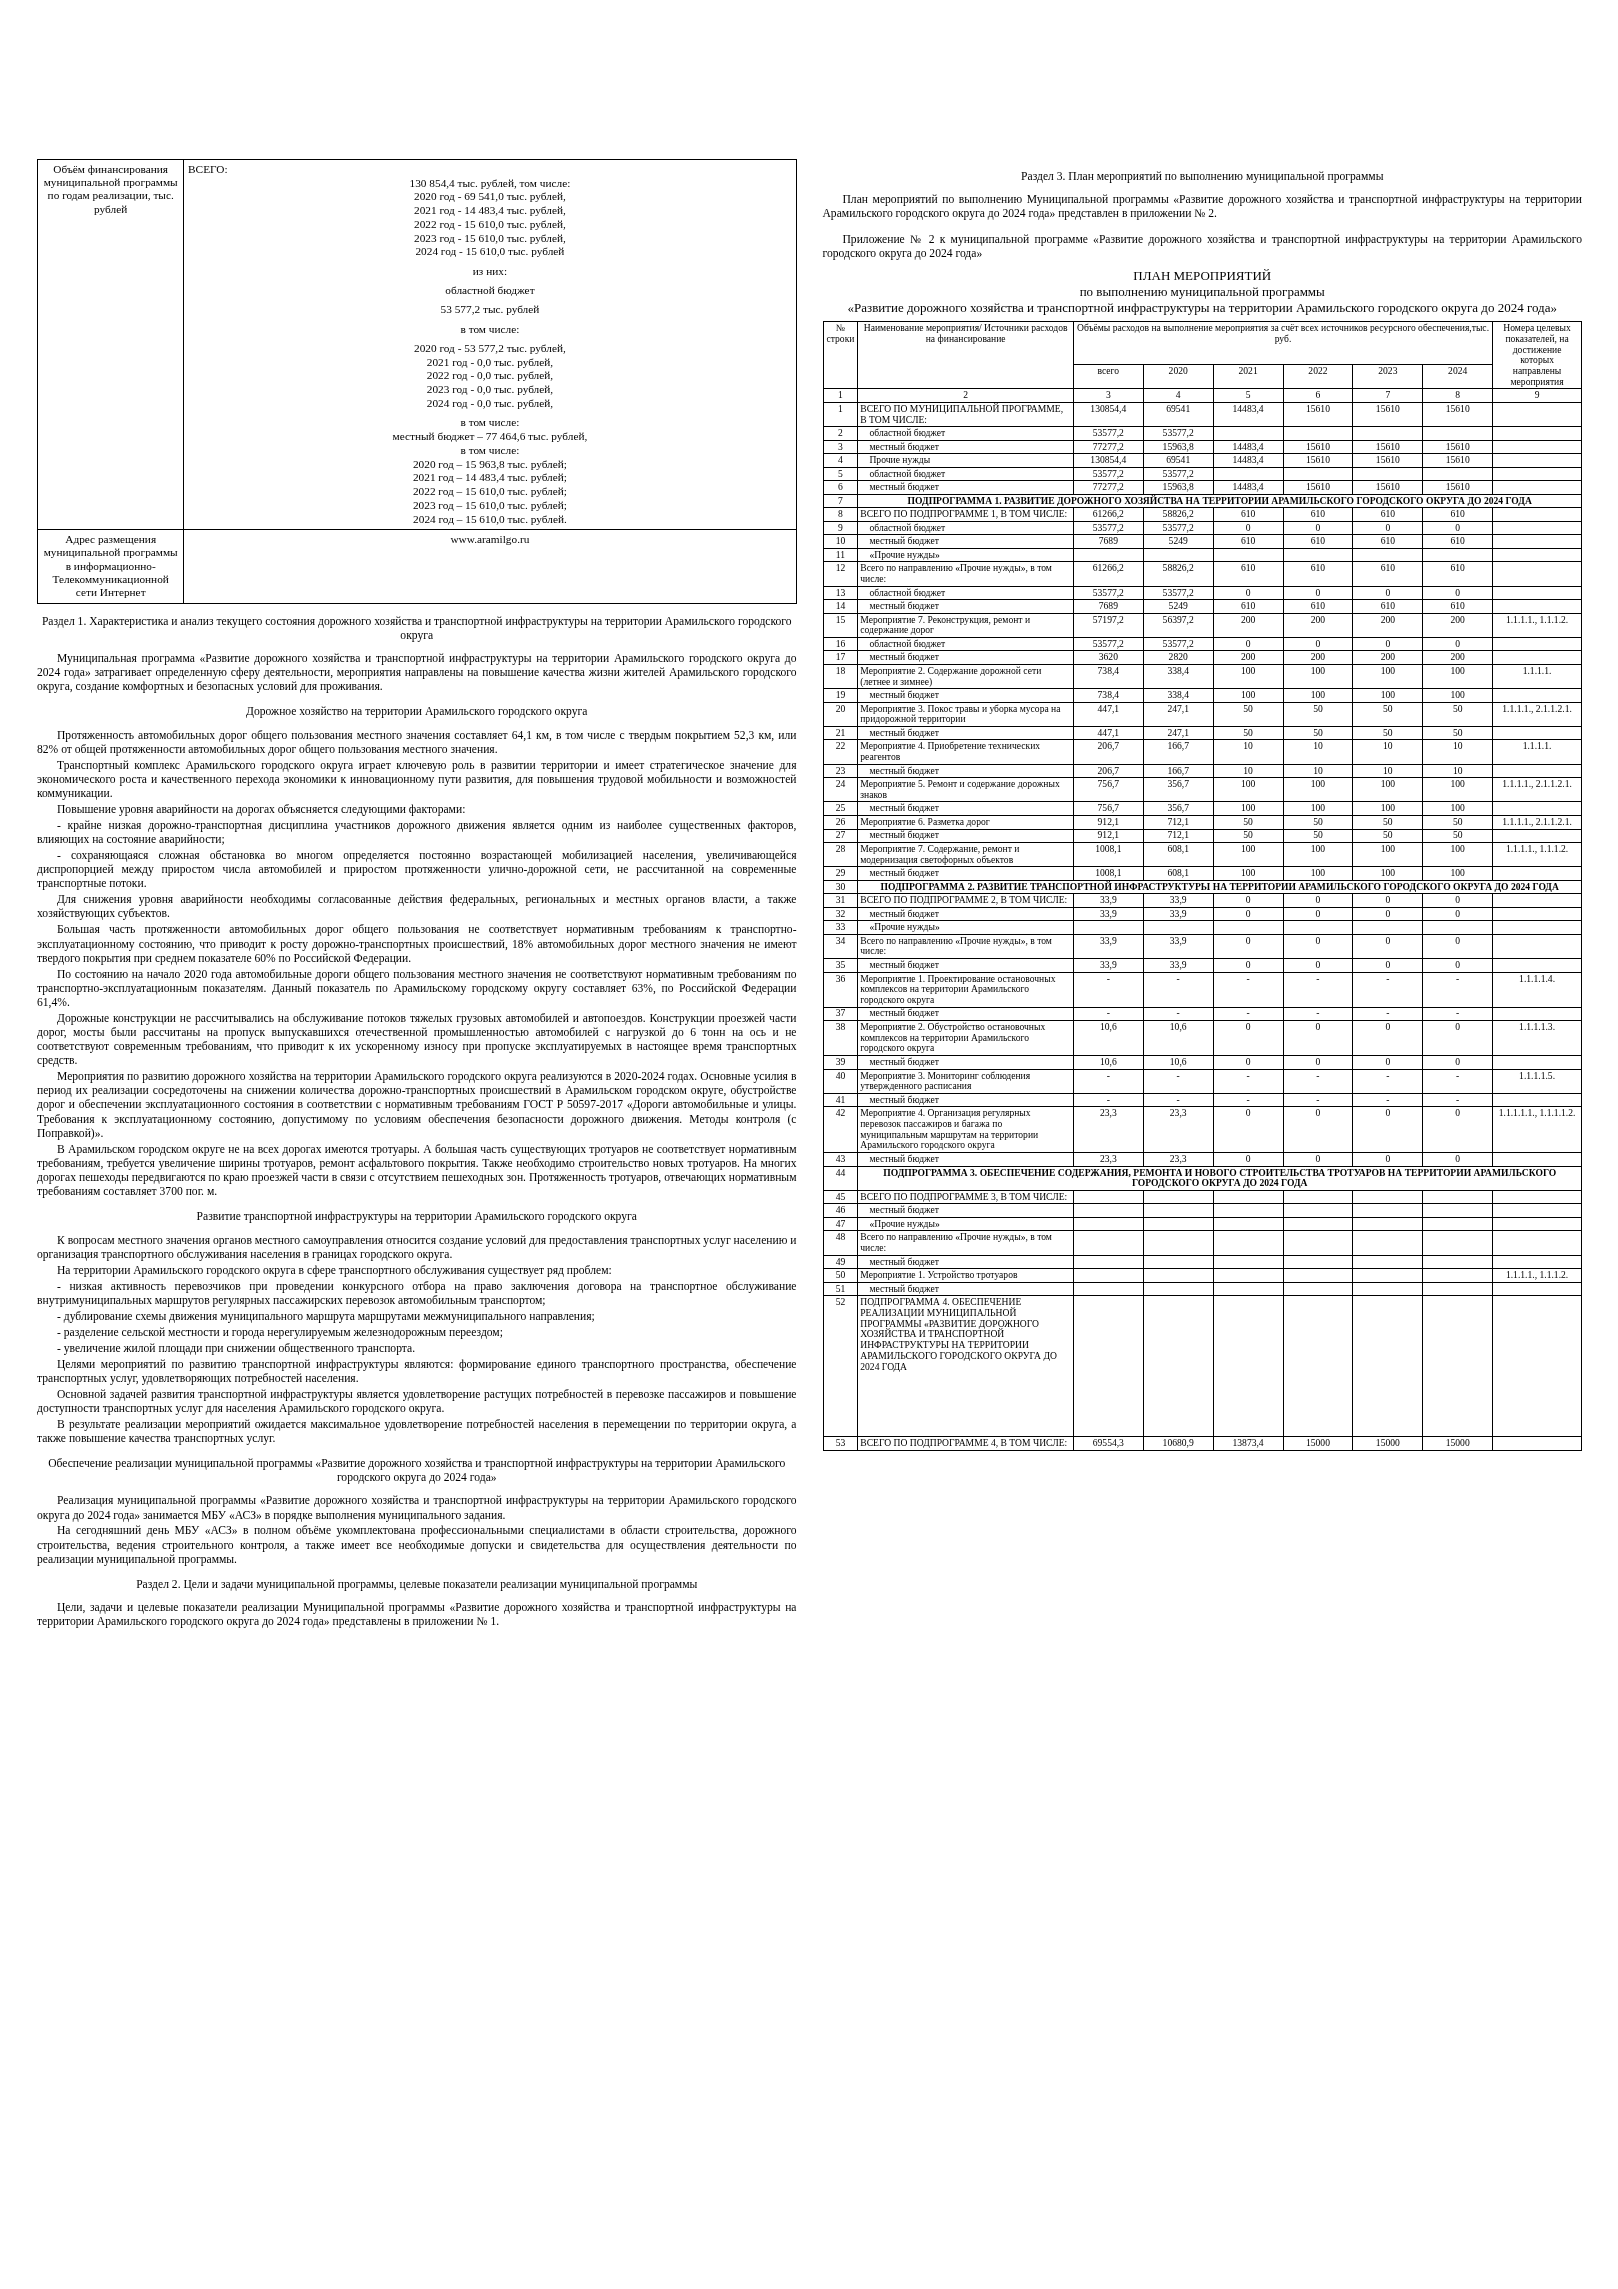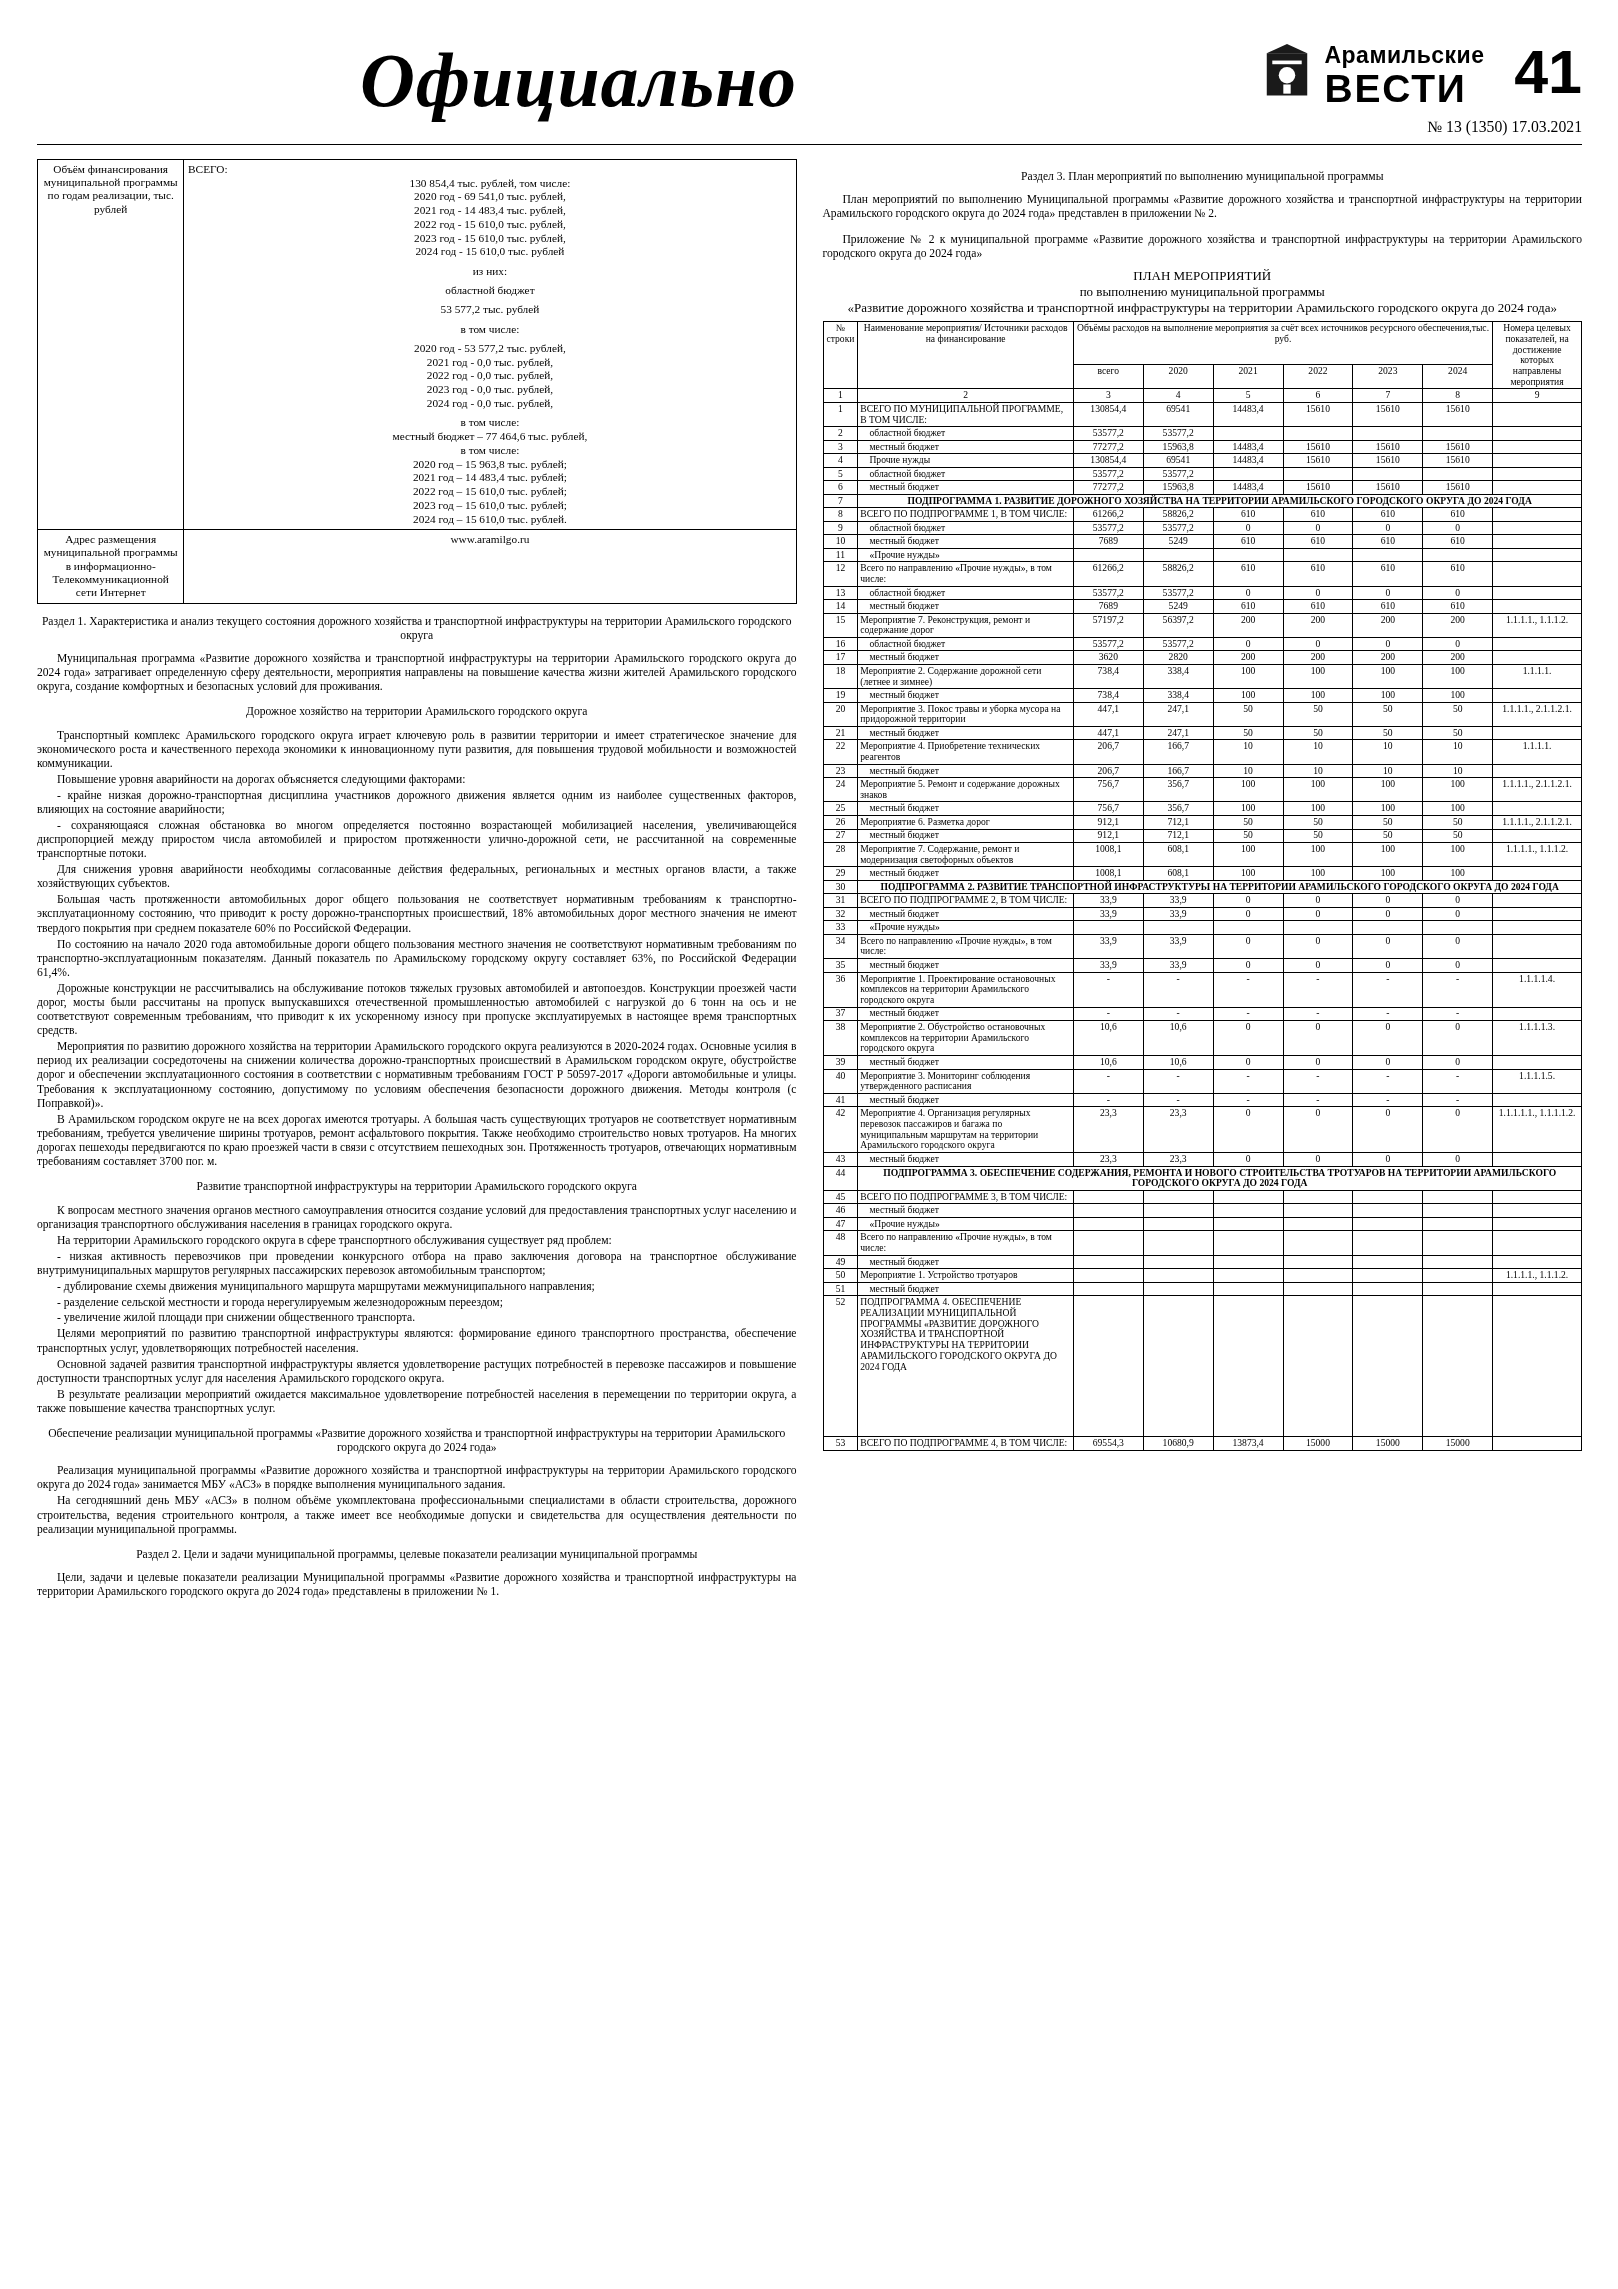--- a/index.html
+++ b/index.html
@@ -52,39 +52,20 @@
   .w-money{width:48px;}
   .w-last{width:61px;}
   .bold{font-weight:700;}
   .ttl{text-align:center;text-indent:0;margin:0;font-size:13px;}
 </style>
 </head>
 <body>
 
 <div class="page">
 
-  <div class="masthead">
-    <div class="oficialno">Официально</div>
-    <div class="logo-wrap">
-      <svg class="logo-emblem" viewBox="0 0 52 62">
-        <rect x="4" y="10" width="44" height="46" fill="#1a1a1a"></rect>
-        <path d="M4 10 L26 0 L48 10 Z" fill="#1a1a1a"></path>
-        <rect x="10" y="18" width="32" height="4" fill="#fff"></rect>
-        <circle cx="26" cy="34" r="9" fill="#fff"></circle>
-        <rect x="22" y="44" width="8" height="10" fill="#fff"></rect>
-      </svg>
-      <div class="logo-text">
-        <div class="logo-l1">Арамильские</div>
-        <div class="logo-l2">ВЕСТИ</div>
-      </div>
-      <div class="page-num">41</div>
-    </div>
-    <div class="issue">№ 13 (1350) 17.03.2021</div>
-    <div class="rule"></div>
-  </div>
 
   <div class="cols">
 
     <div class="col left">
 
       <table class="info">
         <tbody>
             <tr>
           <td class="lab">Объём финансирования муниципальной программы по годам реализации, тыс. рублей</td>
           <td>
@@ -125,20 +106,21 @@
           <td class="ctr">www.aramilgo.ru</td>
         </tr>
       </tbody>
         </table>
 
       <p class="sect">Раздел 1. Характеристика и анализ текущего состояния дорожного хозяйства и транспортной инфраструктуры на территории Арамильского городского округа</p>
       <p>Муниципальная программа «Развитие дорожного хозяйства и транспортной инфраструктуры на территории Арамильского городского округа до 2024 года» затрагивает определенную сферу деятельности, мероприятия направлены на повышение качества жизни жителей Арамильского городского округа, создание комфортных и безопасных условий для проживания.</p>
 
       <p class="sect">Дорожное хозяйство на территории Арамильского городского округа</p>
 
+      <p>Протяженность автомобильных дорог общего пользования местного значения составляет 64,1 км, в том числе с твердым покрытием 52,3 км, или 82% от общей протяженности автомобильных дорог общего пользования местного значения.</p>
       <p>Транспортный комплекс Арамильского городского округа играет ключевую роль в развитии территории и имеет стратегическое значение для экономического роста и качественного перехода экономики к инновационному пути развития, для повышения трудовой мобильности и возможностей коммуникации.</p>
       <p>Повышение уровня аварийности на дорогах объясняется следующими факторами:</p>
       <p>- крайне низкая дорожно-транспортная дисциплина участников дорожного движения является одним из наиболее существенных факторов, влияющих на состояние аварийности;</p>
       <p>- сохраняющаяся сложная обстановка во многом определяется постоянно возрастающей мобилизацией населения, увеличивающейся диспропорцией между приростом числа автомобилей и приростом протяженности улично-дорожной сети, не рассчитанной на современные транспортные потоки.</p>
       <p>Для снижения уровня аварийности необходимы согласованные действия федеральных, региональных и местных органов власти, а также хозяйствующих субъектов.</p>
       <p>Большая часть протяженности автомобильных дорог общего пользования не соответствует нормативным требованиям к транспортно-эксплуатационному состоянию, что приводит к росту дорожно-транспортных происшествий, 18% автомобильных дорог местного значения не имеют твердого покрытия при среднем показателе 60% по Российской Федерации.</p>
       <p>По состоянию на начало 2020 года автомобильные дороги общего пользования местного значения не соответствуют нормативным требованиям по транспортно-эксплуатационным показателям. Данный показатель по Арамильскому городскому округу составляет 63%, по Российской Федерации 61,4%.</p>
       <p>Дорожные конструкции не рассчитывались на обслуживание потоков тяжелых грузовых автомобилей и автопоездов. Конструкции проезжей части дорог, мосты были рассчитаны на пропуск выпускавшихся отечественной промышленностью автомобилей с нагрузкой до 6 тонн на ось и не соответствуют современным требованиям, что приводит к их ускоренному износу при пропуске эксплуатируемых в настоящее время транспортных средств.</p>
       <p>Мероприятия по развитию дорожного хозяйства на территории Арамильского городского округа реализуются в 2020-2024 годах. Основные усилия в период их реализации сосредоточены на снижении количества дорожно-транспортных происшествий в Арамильском городском округе, обустройстве дорог и обеспечении эксплуатационного состояния в соответствии с нормативным требованиям ГОСТ Р 50597-2017 «Дороги автомобильные и улицы. Требования к эксплуатационному состоянию, допустимому по условиям обеспечения безопасности дорожного движения. Методы контроля (с Поправкой)».</p>
       <p>В Арамильском городском округе не на всех дорогах имеются тротуары. А большая часть существующих тротуаров не соответствует нормативным требованиям, требуется увеличение ширины тротуаров, ремонт асфальтового покрытия. Также необходимо строительство новых тротуаров. На многих дорогах пешеходы передвигаются по краю проезжей части в связи с отсутствием пешеходных зон. Протяженность тротуаров, отвечающих нормативным требованиям составляет 3700 пог. м.</p>

